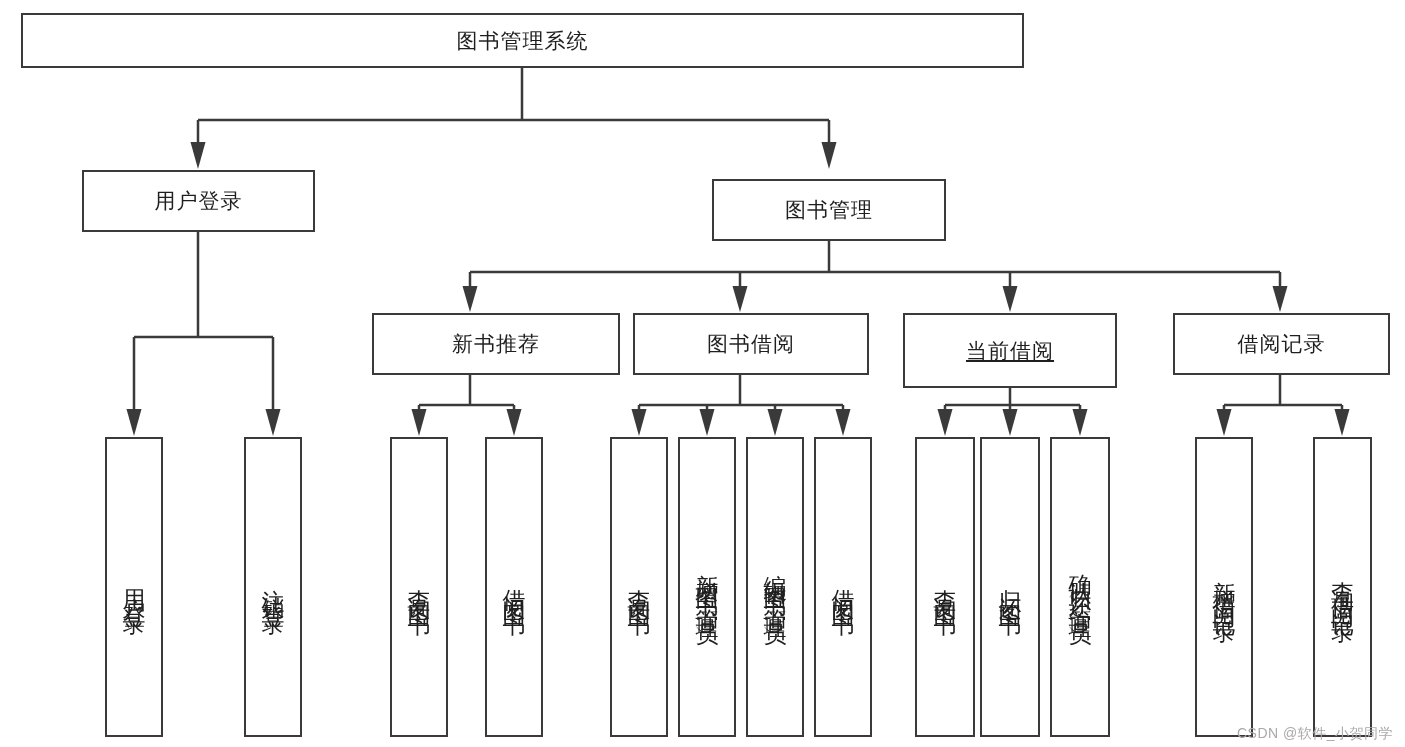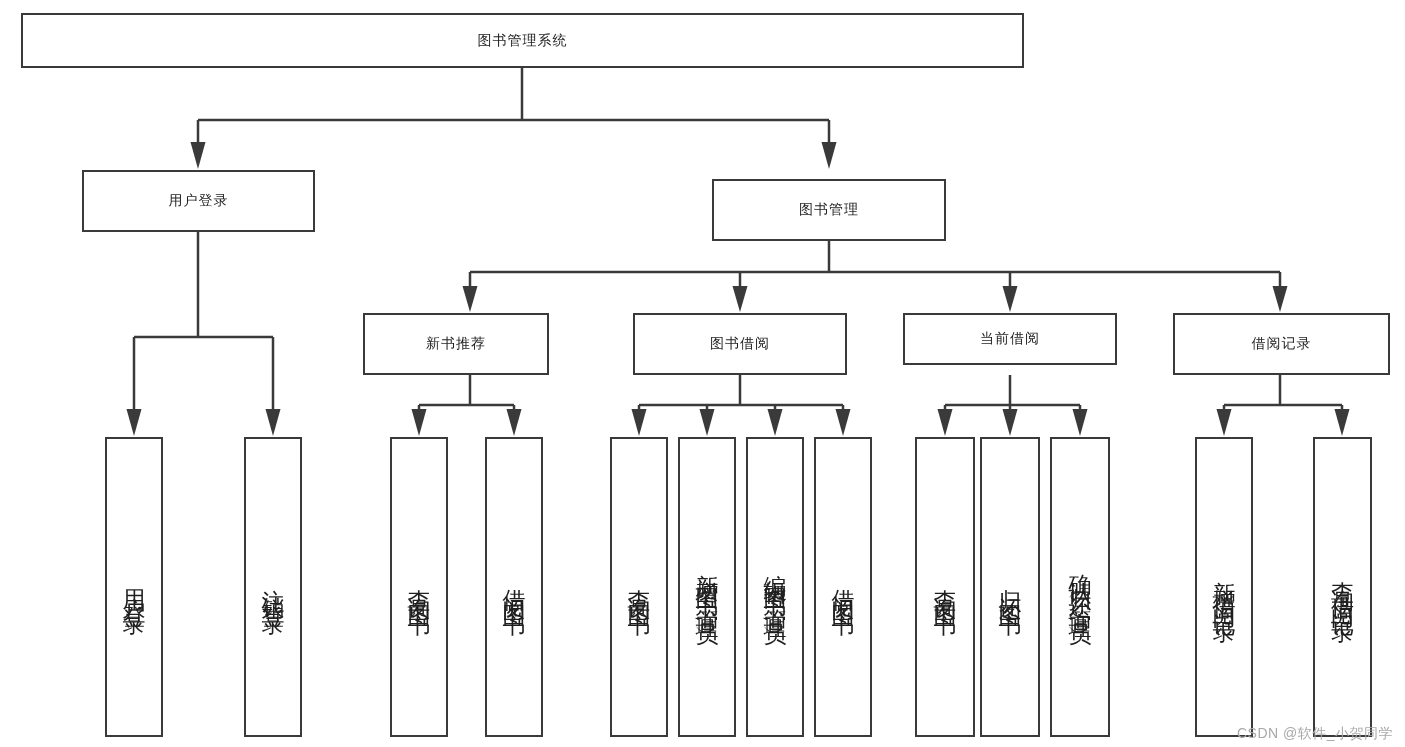--- a/index.html
+++ b/index.html
@@ -26,21 +26,21 @@
     box-sizing: border-box;
     background: #ffffff;
     border: 2.5px solid #3a3a3a;
     color: #1f1f1f;
     display: flex;
     align-items: center;
     justify-content: center;
     z-index: 1;
   }
   .h-node {
-    font-size: 14px;
+    font-size: 21px;
     letter-spacing: 1px;
     white-space: nowrap;
     text-align: right;
   }
   .v-node {
     writing-mode: vertical-rl;
     font-size: 23px;
     letter-spacing: 8px;
     line-height: 1;
   }
@@ -101,23 +101,23 @@
       <polygon points="1216.5,409 1231.5,409 1224,436"></polygon>
       <polygon points="1334.5,409 1349.5,409 1342,436"></polygon>
     </g>
   </svg>
 
   <div class="node h-node" style="left:21px; top:13px; width:1003px; height:55px;">图书管理系统</div>
 
   <div class="node h-node" style="left:82px; top:170px; width:233px; height:62px;">用户登录</div>
   <div class="node h-node" style="left:712px; top:179px; width:234px; height:62px;">图书管理</div>
 
-  <div class="node h-node" style="left:363px; top:313px; width:186px; height:62px;">新书推荐</div>
-  <div class="node h-node" style="left:633px; top:313px; width:214px; height:62px;">图书借阅</div>
-  <div class="node h-node" style="left:903px; top:313px; width:214px; height:52px;">当前借阅</div>
+  <div class="node h-node" style="left:372px; top:313px; width:248px; height:62px;">新书推荐</div>
+  <div class="node h-node" style="left:633px; top:313px; width:236px; height:62px;">图书借阅</div>
+  <div class="node h-node" style="left:903px; top:313px; width:214px; height:75px;text-decoration:underline;">当前借阅</div>
   <div class="node h-node" style="left:1173px; top:313px; width:217px; height:62px;">借阅记录</div>
 
   <div class="node v-node" style="left:105px; top:437px; width:58px; height:300px;">用户登录</div>
   <div class="node v-node" style="left:244px; top:437px; width:58px; height:300px;">注销登录</div>
 
   <div class="node v-node" style="left:390px; top:437px; width:58px; height:300px;">查询图书</div>
   <div class="node v-node" style="left:485px; top:437px; width:58px; height:300px;">借阅图书</div>
 
   <div class="node v-node" style="left:610px; top:437px; width:58px; height:300px;">查询图书</div>
   <div class="node v-node long" style="left:678px; top:437px; width:58px; height:300px;">新增图书（管理员）</div>

